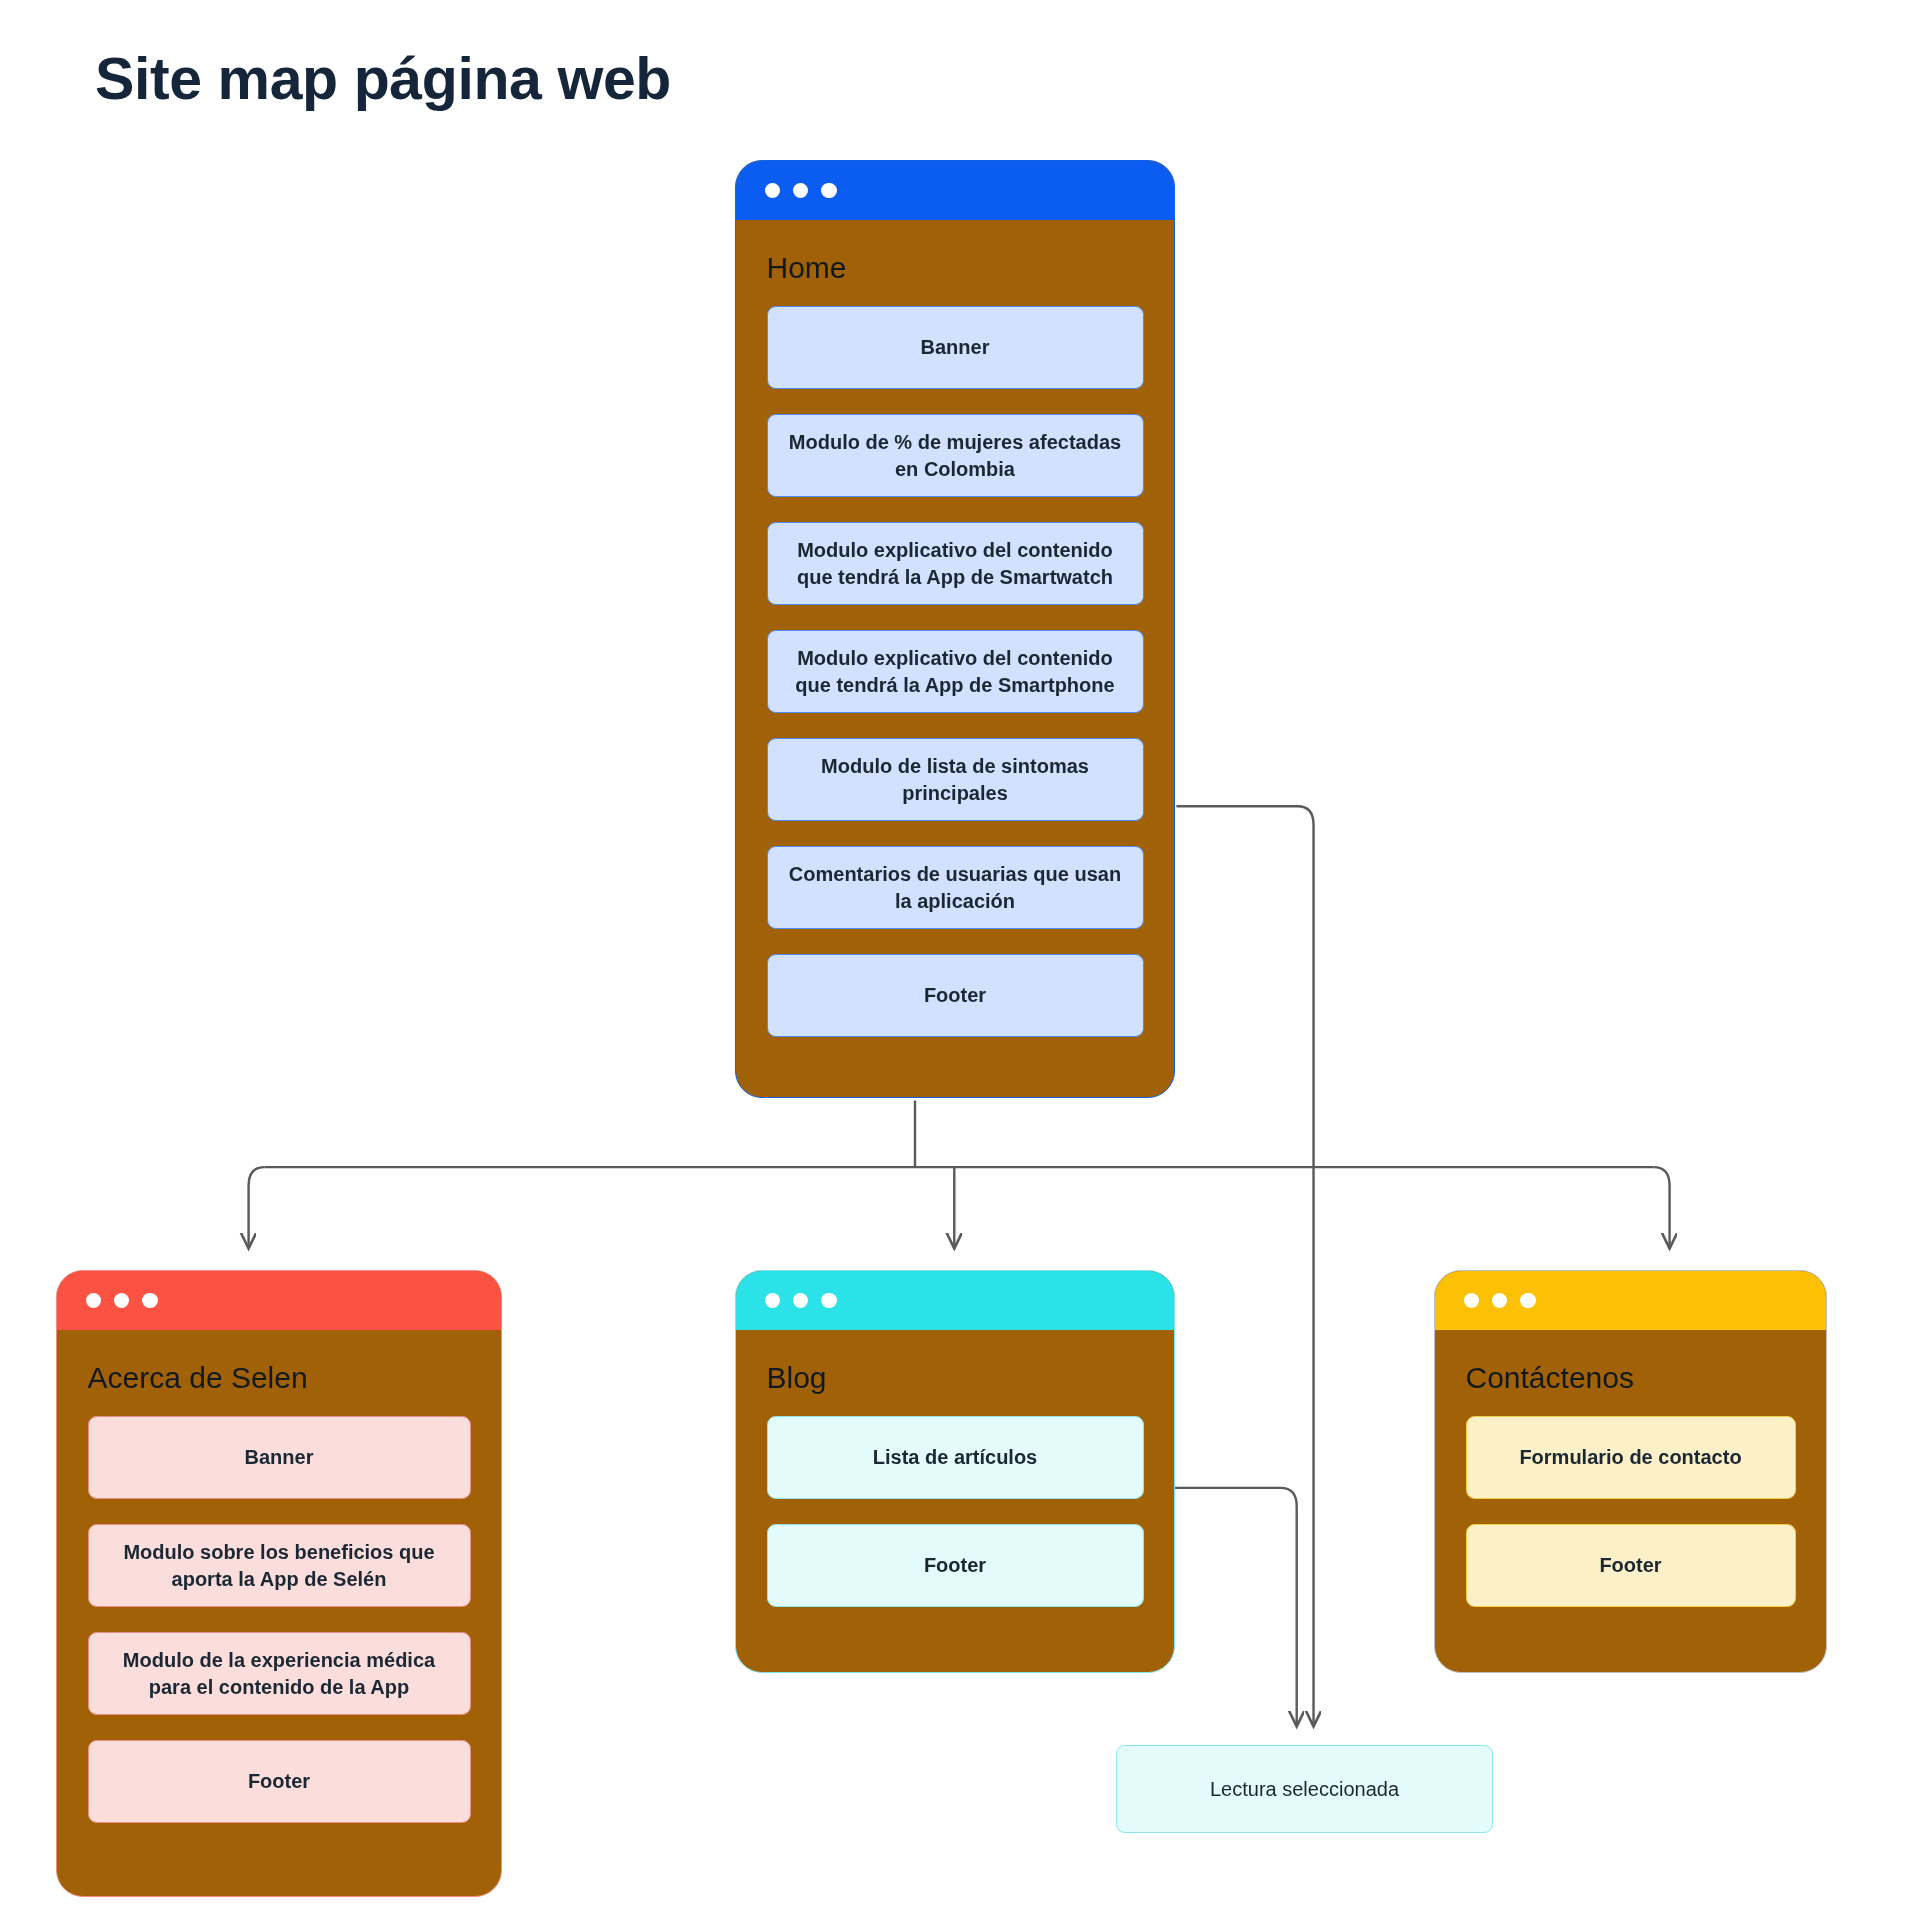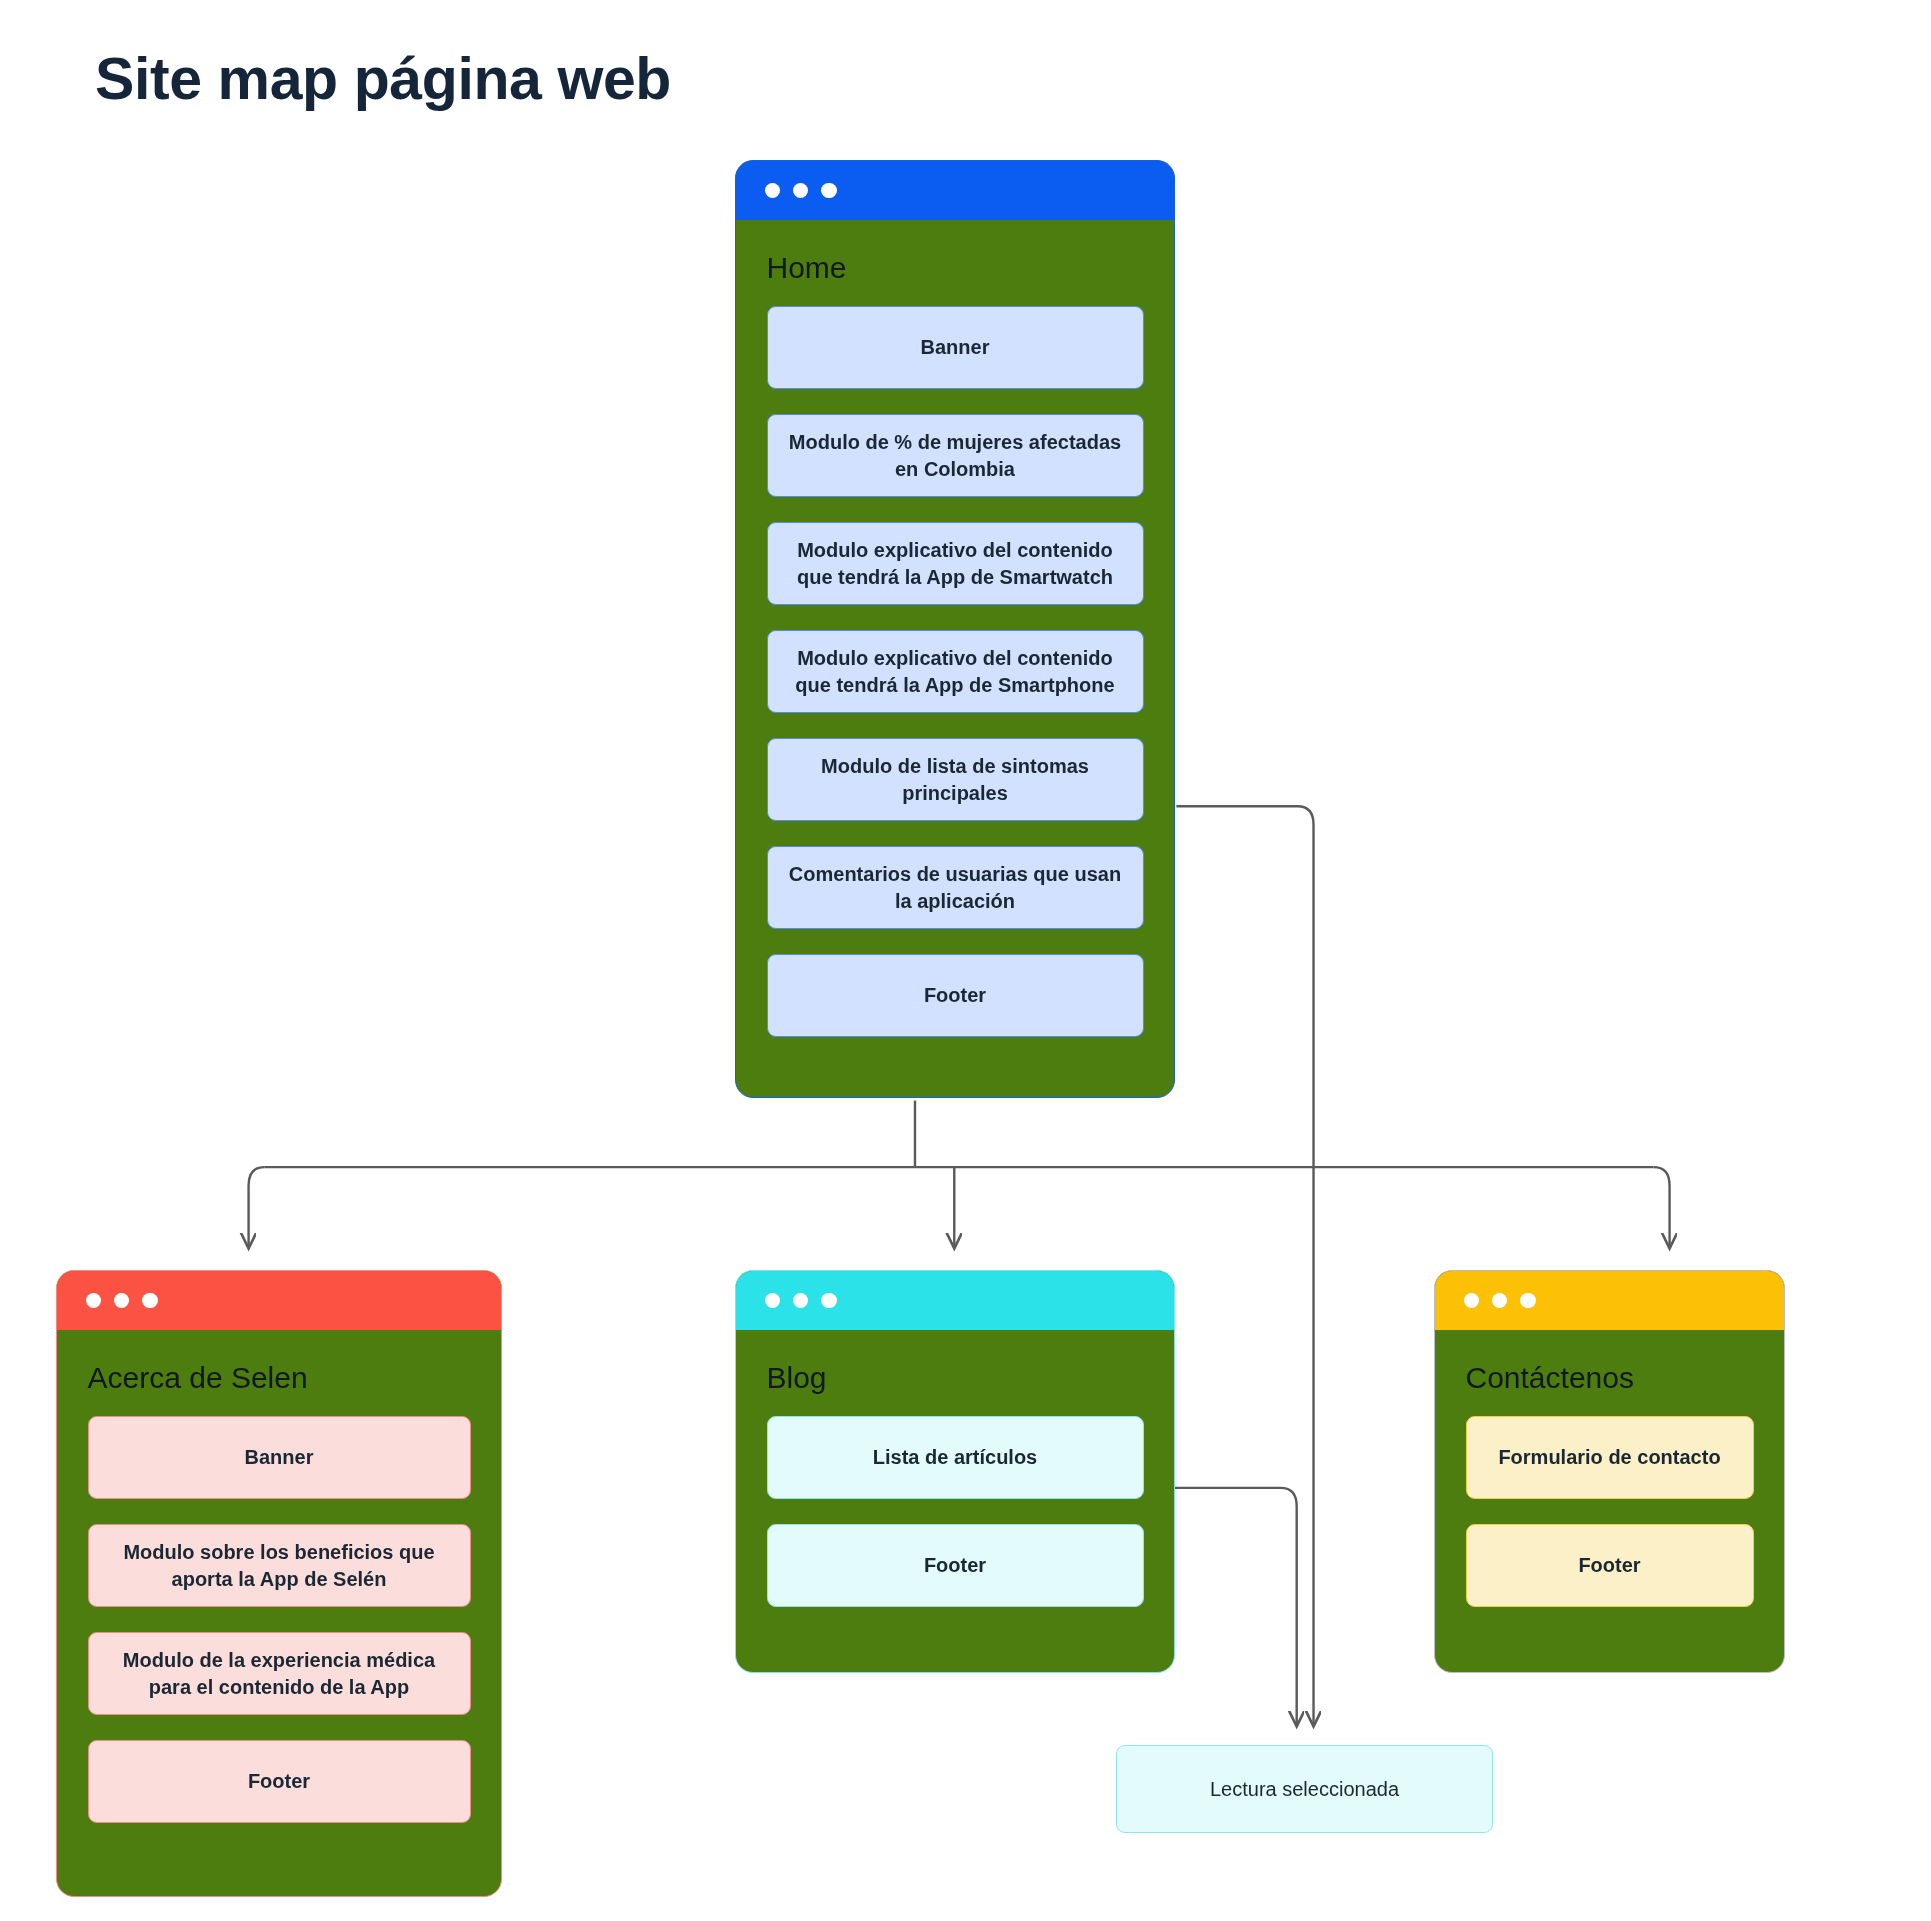--- a/index.html
+++ b/index.html
@@ -41,22 +41,22 @@
     left: 0; top: 0;
     width: 1931px;
     height: 1922px;
     pointer-events: none;
   }
 
   
   .card {
     position: absolute;
     box-sizing: border-box;
-    background: #4d7c0f;
-    border-radius: 18px;
+    background: #a16207;
+    border-radius: 27px;
     border: 1.6px solid #cbd3da;
     overflow: hidden;
     display: flex;
     flex-direction: column;
   }
   .card-chrome {
     height: 59px;
     flex: 0 0 59px;
     display: flex;
     align-items: center;
@@ -112,21 +112,21 @@
   #card-acerca { left: 56px; top: 1270px; width: 446px; height: 627px; border-color: #f28b82; }
   #card-acerca .card-chrome { background: #fb5243; }
   #card-acerca .module { background: #fbdedc; border-color: #ef8c84; }
 
   
   #card-blog { left: 735px; top: 1270px; width: 440px; height: 403px; border-color: #7fe4ee; }
   #card-blog .card-chrome { background: #2ae2e8; }
   #card-blog .module { background: #e4fbfc; border-color: #8de6ee; }
 
   
-  #card-contacto { left: 1434px; top: 1270px; width: 351px; height: 403px; border-color: #b9bec4; }
+  #card-contacto { left: 1434px; top: 1270px; width: 393px; height: 403px; border-color: #b9bec4; }
   #card-contacto .card-chrome { background: #fcc004; }
   #card-contacto .module { background: #fcf0c8; border-color: #f4d04a; }
 
   
   #node-lectura {
     position: absolute;
     left: 1116px;
     top: 1745px;
     width: 377px;
     height: 88px;

